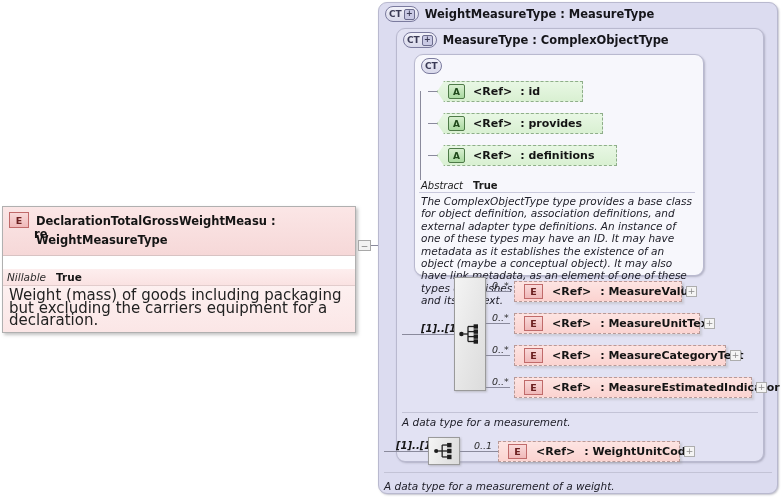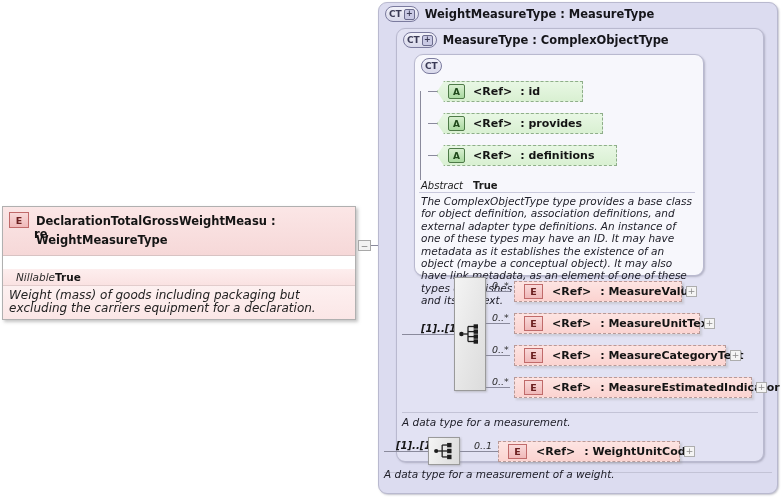--- a/index.html
+++ b/index.html
@@ -51,27 +51,27 @@
   .ebadge{
     flex:none;width:18px;height:14px;border:1px solid #c06a6a;
     background:linear-gradient(#f9d9d9,#f0b9b9);
     font-size:9.5px;font-weight:bold;color:#6b2020;
     display:flex;align-items:center;justify-content:center;
   }
   .elembox .title-txt{font-size:11.5px;font-weight:bold;line-height:19px;color:#141414;}
   .elembox .proprow{
     background:linear-gradient(#fdeeee,#fae2e2);
     border-bottom:1px solid #e2cccc;
-    padding:2px 13px;display:flex;align-items:baseline;
+    padding:2px 4px;display:flex;gap:10px;align-items:baseline;
   }
   .elembox .proprow .k{font-style:italic;font-size:10.5px;color:#2a2a2a;}
   .elembox .proprow .v{font-weight:bold;font-size:10.5px;color:#141414;}
   .elembox .docrow{
     background:linear-gradient(#fdf0f0,#fbe6e6);
-    padding:3px 6px 5px 6px;font-style:italic;font-size:12px;line-height:12.5px;color:#222;
+    padding:3px 6px 5px 6px;font-size:15px;line-height:12.5px;color:#222;
   }
 
   
   .attrow{
     display:flex;align-items:center;gap:8px;
     background:linear-gradient(#e8f7e4,#d9f0d2);
     border:1px dashed #8fae8a;
     box-shadow:2px 2px 2px rgba(150,150,150,.35);
     padding-left:10px;
     clip-path:polygon(7px 0,100% 0,100% 100%,7px 100%,0 50%);
@@ -160,21 +160,21 @@
 
 <div class="abs typebox" style="left:378px;top:2px;width:400px;height:492px;"></div>
 <div class="typebox-hdr abs" style="left:385px;top:6px;">
   <span class="ctbadge">
     <span>CT</span>
       <span class="pl">+</span>
   </span>
   <span>WeightMeasureType : MeasureType</span>
 </div>
 <div class="abs sepline" style="left:384px;top:472px;width:388px;height:0;"></div>
-<div class="abs caption" style="left:384px;top:456px;width:390px;margin-top:12px;">A data type for a measurement of a weight.</div>
+<div class="abs caption" style="left:384px;top:468px;width:390px;margin-top:12px;">A data type for a measurement of a weight.</div>
 
 <div class="abs typebox lvl2" style="left:396px;top:28px;width:368px;height:434px;"></div>
 <div class="typebox-hdr abs" style="left:403px;top:32px;">
   <span class="ctbadge">
     <span>CT</span>
       <span class="pl">+</span>
   </span>
   <span>MeasureType : ComplexObjectType</span>
 </div>
 <div class="abs sepline" style="left:402px;top:412px;width:356px;height:0;"></div>

